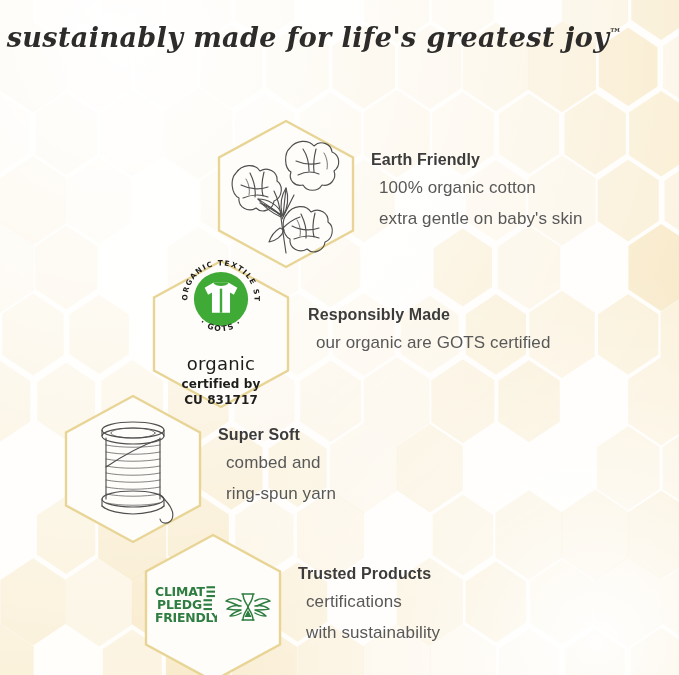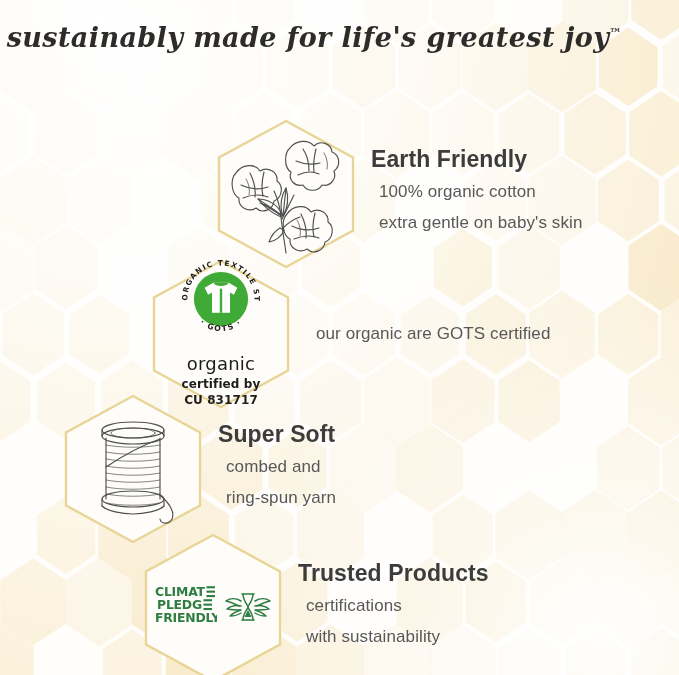--- a/index.html
+++ b/index.html
@@ -70,21 +70,21 @@
     display: flex;
     align-items: center;
     justify-content: center;
   }
   .copy {
     flex: none;
     padding-left: 14px;
   }
   .copy h3 {
     margin: 0 0 1px 0;
-    font-size: 23px;
+    font-size: 16px;
     font-weight: bold;
     color: #3c3c3c;
     letter-spacing: 0.1px;
     line-height: 1.22;
   }
   .copy p {
     margin: 8px;
     font-size: 17px;
     font-weight: normal;
     color: #585858;
@@ -370,20 +370,21 @@
           </svg>
           <div class="gots-text gots-organic">organic</div>
           <div class="gots-text gots-cert">
             <div>certified by</div>
             <div>CU 831717</div>
           </div>
         </div>
       </div>
     </div>
     <div class="copy">
+      <h3>Responsibly Made</h3>
       <p>our organic are GOTS certified</p>
     </div>
   </div>
 
   <div class="row" id="row-supersoft">
     <div class="hexwrap">
       <svg class="hexsvg" width="142" height="152" viewBox="0 0 142 152">
         <polygon points="71,3 138,39.5 138,112.5 71,149 4,112.5 4,39.5" fill="#fefdfa" stroke="#e8d596" stroke-width="2.4"></polygon>
       </svg>
       <div class="hexart">

